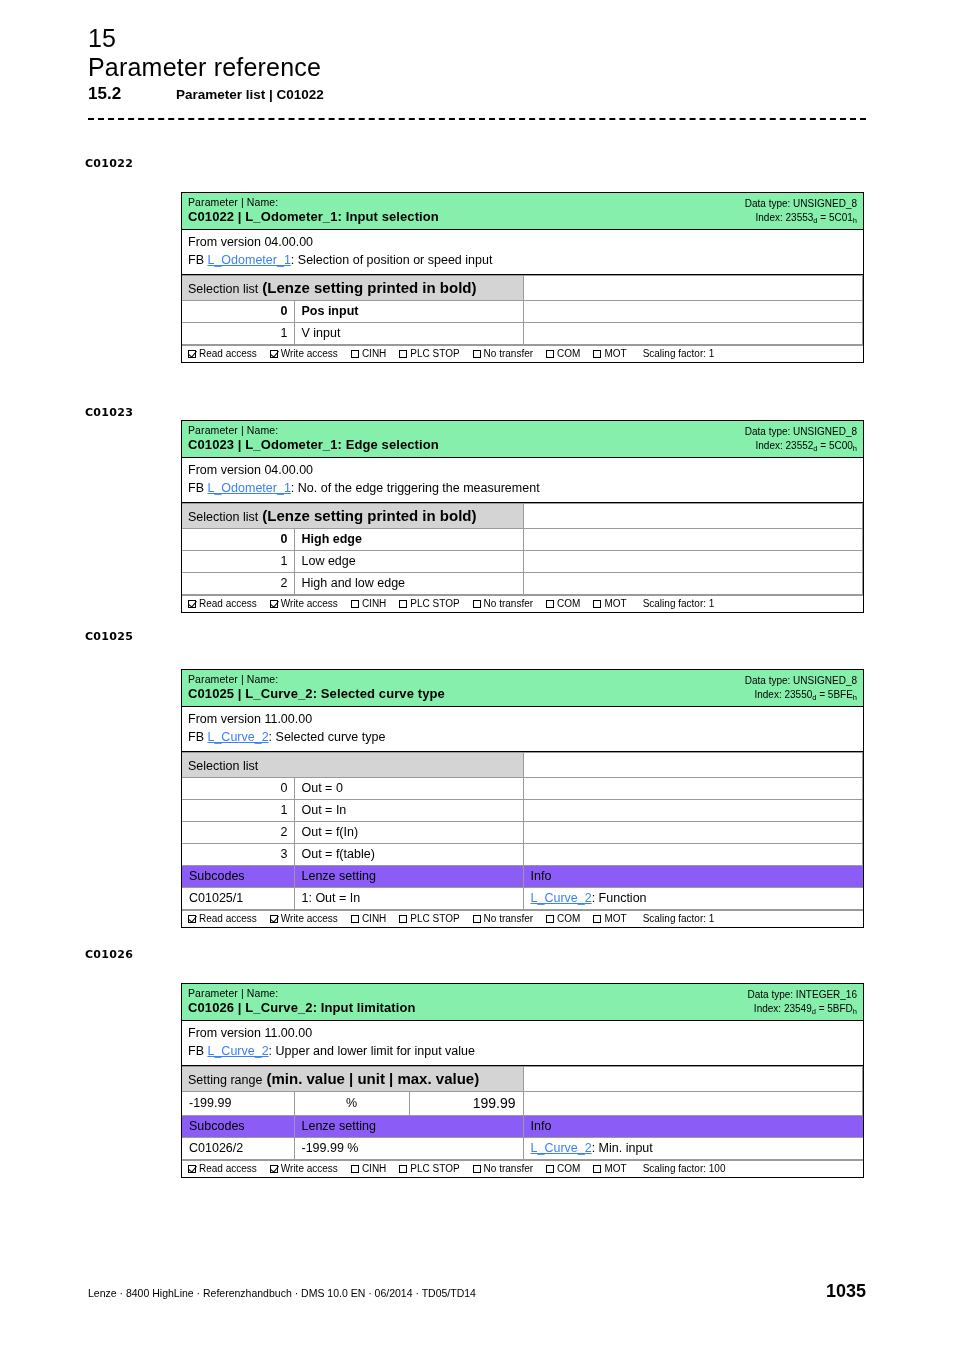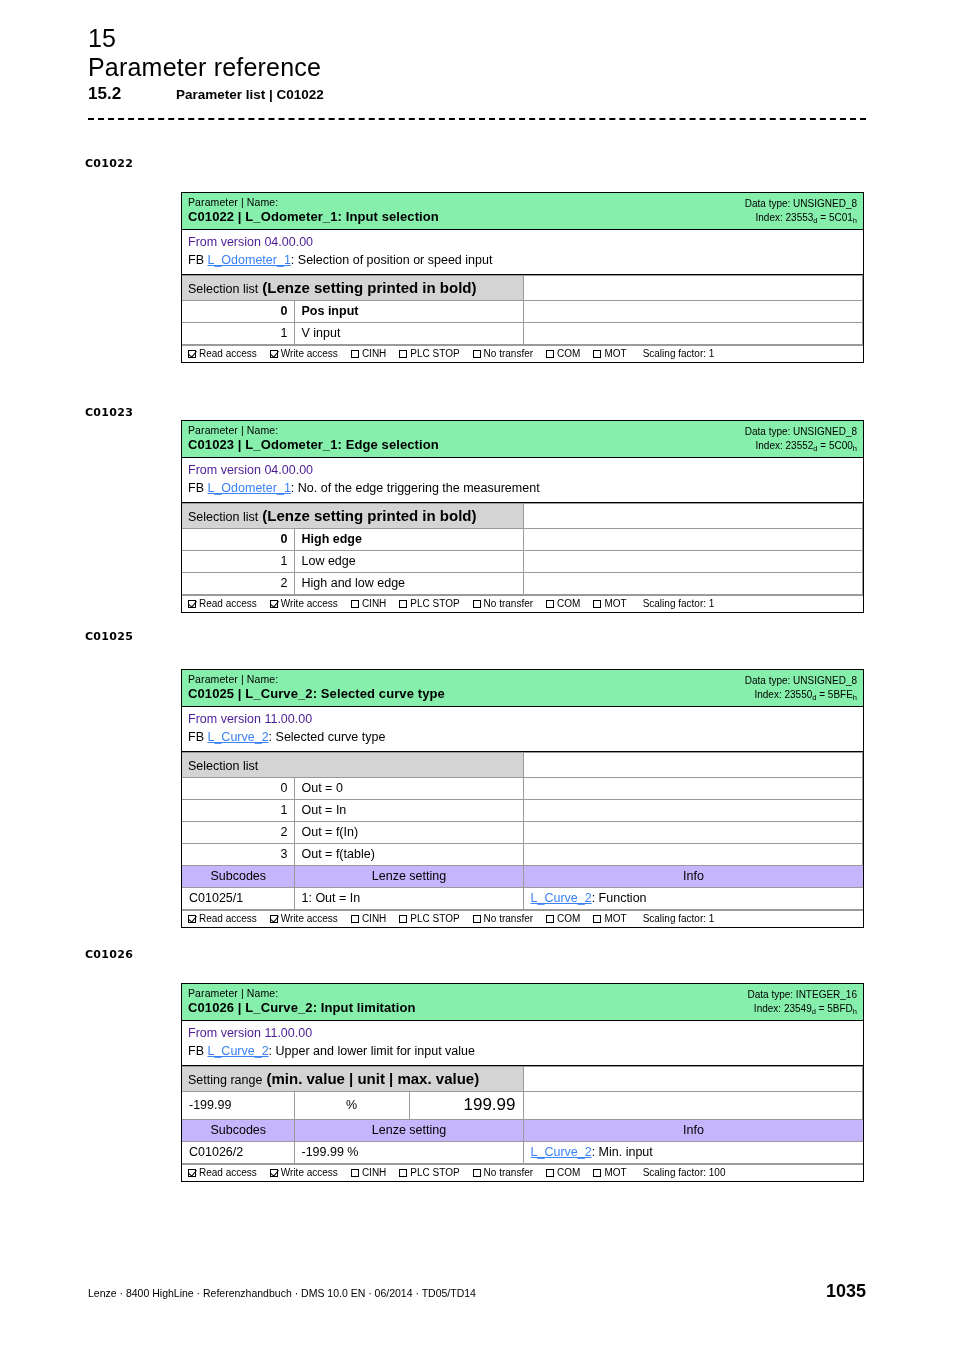--- a/index.html
+++ b/index.html
@@ -114,21 +114,21 @@
     top: 2px;
   }
 
   
   .pdesc {
     padding: 4px 6px 5px 6px;
     border-bottom: 1px solid #000000;
     line-height: 1.38;
   }
   .pversion {
-    color: #4c1d95;
+    color: #000000;
     font-size: 12.5px;
   }
   .pfb {
     font-size: 12.5px;
     margin-top: 1px;
   }
   .fblink {
     color: #3b82f6;
     text-decoration: underline;
   }
@@ -173,46 +173,46 @@
     padding: 3px 6px 4px 0 !important;
   }
   .sel-val {
     font-size: 12.5px;
     padding: 3px 6px 4px 7px !important;
   }
   .bold-row .sel-idx, .bold-row .sel-val { font-weight: bold; }
 
   
   .sub-head {
-    background: #c4b5fd;
+    background: #8b5cf6;
     font-size: 12.5px;
     font-weight: bold;
     padding: 3px 6px 4px 7px !important;
-    text-align: center;
+    text-align: left;
   }
   .sub-cell {
     font-size: 12.5px;
     padding: 3px 6px 4px 7px !important;
   }
 
   
   .sr-min {
     width: 112px;
     font-size: 12.5px;
     text-align: left;
     padding: 3px 6px 4px 7px !important;
   }
   .sr-unit {
     width: 115px;
     font-size: 12.5px;
     text-align: center;
     padding: 3px 4px 4px 4px !important;
   }
   .sr-max {
-    font-size: 17px;
+    font-size: 14px;
     text-align: right;
     padding: 3px 7px 4px 6px !important;
   }
 
   
   .access-row {
     border-top: 1px solid #9a9a9a;
     display: flex;
     align-items: center;
     padding: 2px 6px 3px 6px;

